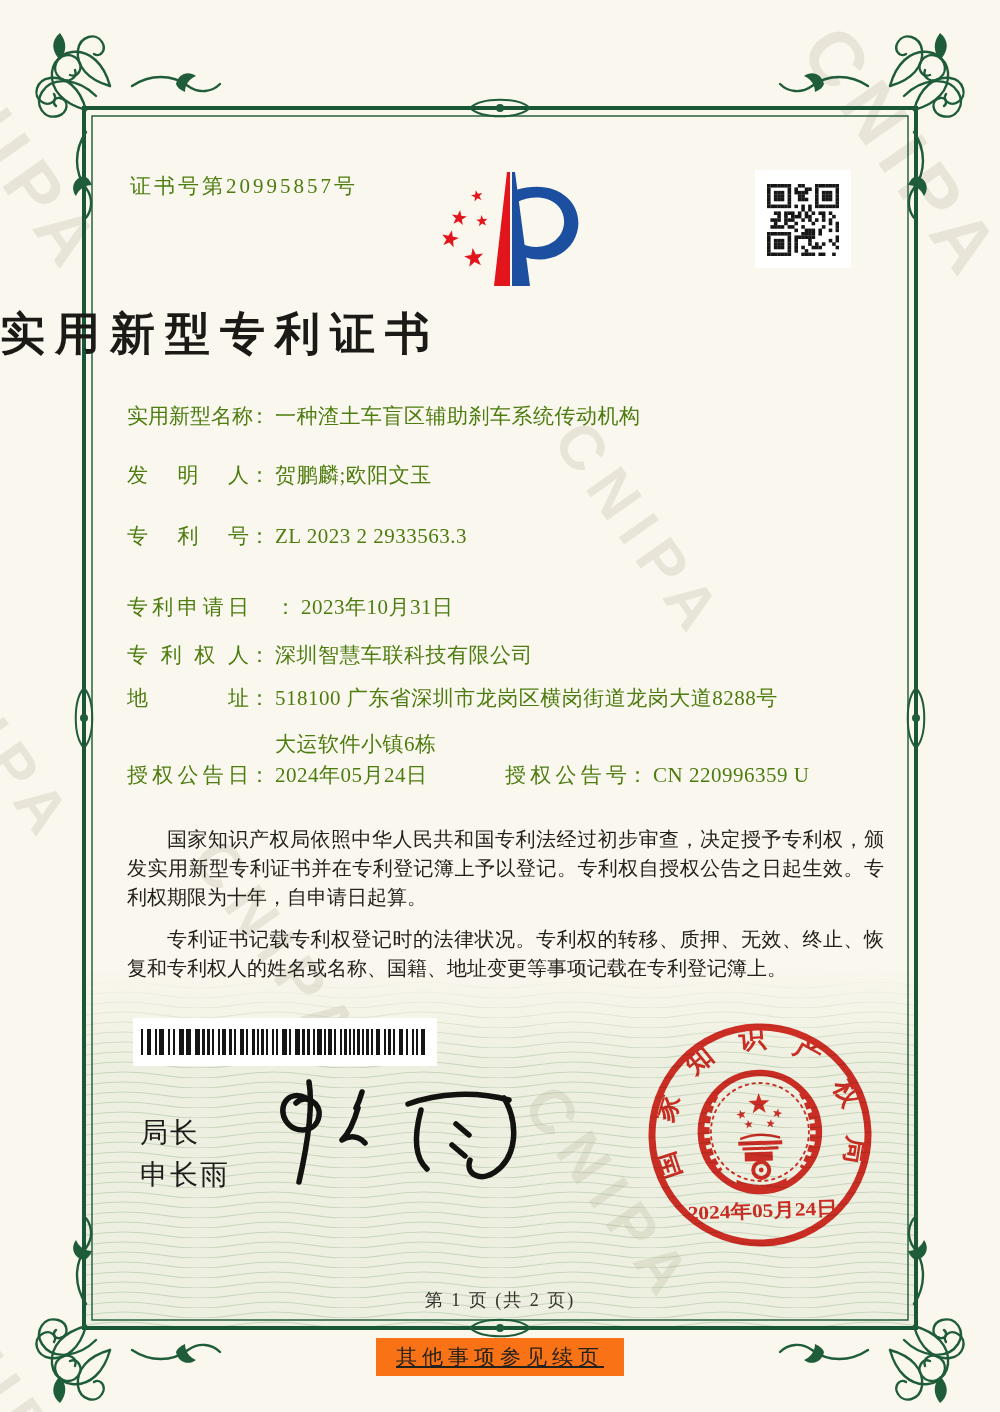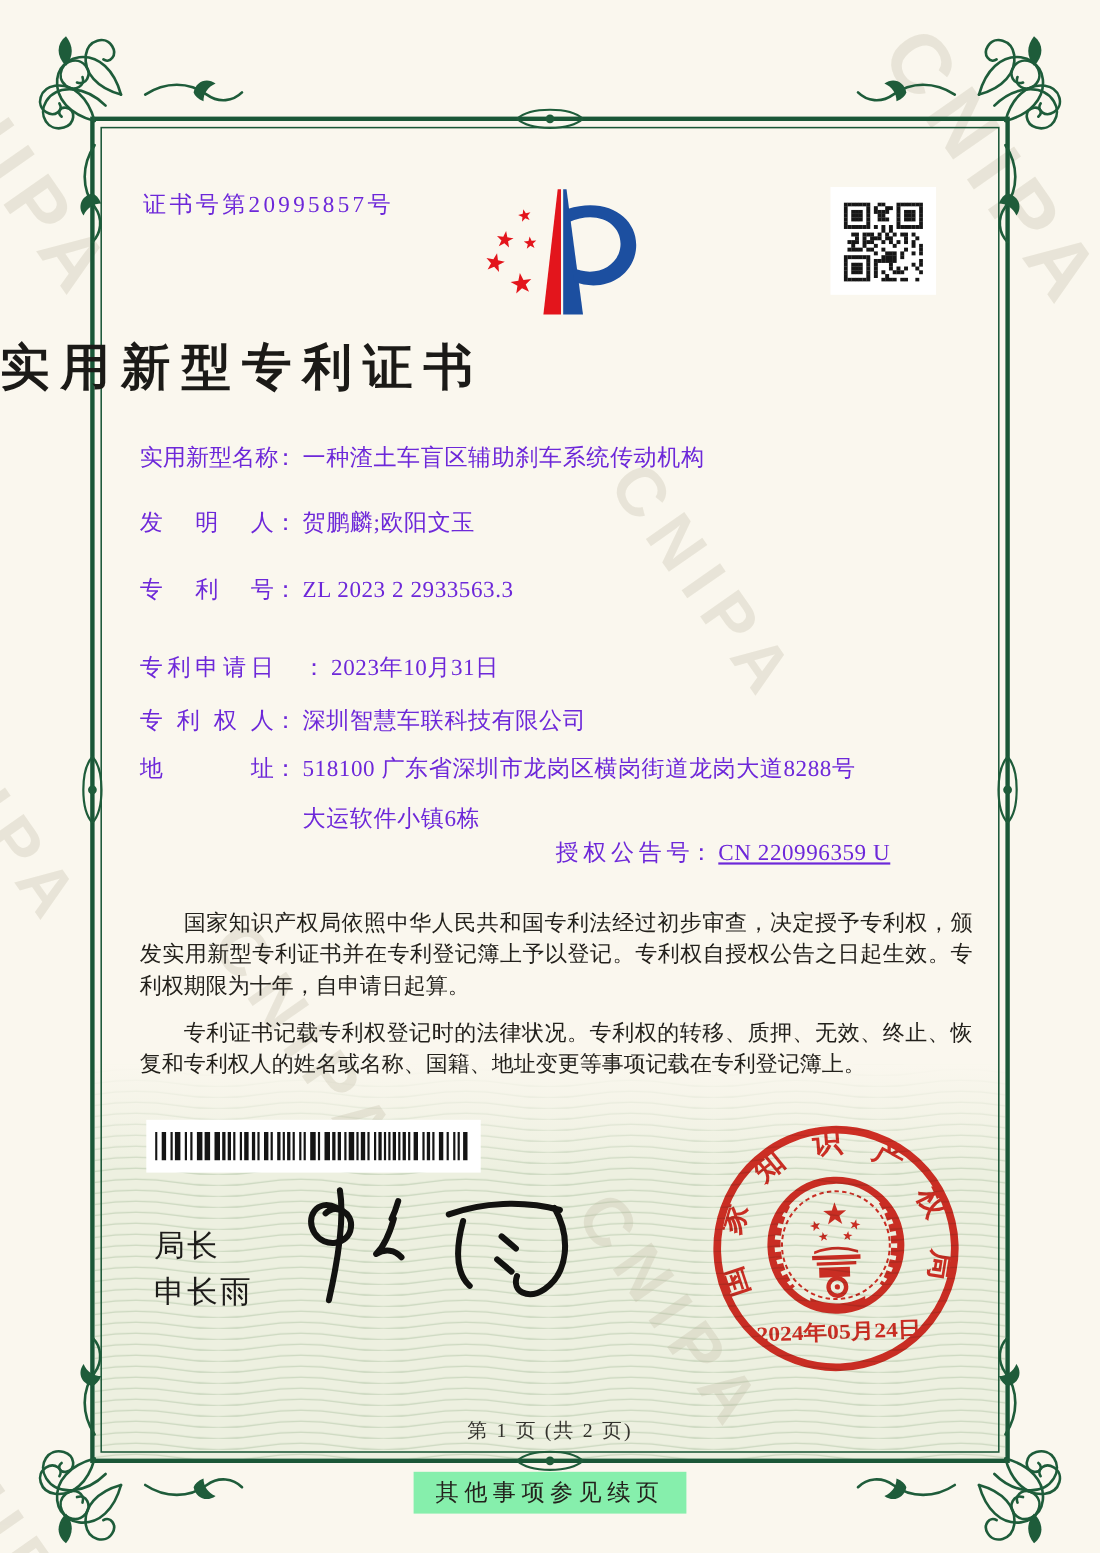--- a/index.html
+++ b/index.html
@@ -9,37 +9,37 @@
   
   .wm{position:absolute;z-index:2;color:#b9b29a;opacity:.26;font-weight:bold;letter-spacing:12px;
       transform:rotate(55deg);transform-origin:left top;font-family:"Liberation Sans",sans-serif;white-space:nowrap;}
   
   .waves{position:absolute;left:86px;top:968px;z-index:1;}
   .wavefade{position:absolute;left:86px;top:968px;width:828px;height:95px;z-index:1;
       background:linear-gradient(to bottom,#faf7ee 0%,rgba(250,247,238,0) 100%);}
   
   #frame{position:absolute;left:0;top:0;z-index:3;pointer-events:none;}
   
-  .content{z-index:4;color:#6d28d9;}
+  .content{z-index:4;color:#4d7c0f;}
   .certno{left:130px;top:172px;font-size:21px;letter-spacing:3px;}
   .title{left:0;top:304px;width:1000px;font-size:45px;font-weight:bold;
          letter-spacing:10px;color:#1b1a17;}
   .frow{left:127px;font-size:21px;white-space:nowrap;}
   .flabel{display:inline-block;width:122px;text-align:justify;text-align-last:justify;vertical-align:top;}
   .fsep{display:inline-block;width:26px;}
   .fval{letter-spacing:.5px;}
   .para{left:127px;width:757px;font-size:20px;line-height:29px;color:#23211c;text-align:justify;}
   .para p{margin:13px 0 11px 0;text-indent:2em;}
   .bcbox{left:133px;top:1018px;width:304px;height:48px;background:#ffffff;z-index:4;}
   .sig-block{left:140px;top:1112px;font-family:"Liberation Sans","DejaVu Sans",sans-serif;
              font-size:28px;color:#1d1c1a;line-height:42px;letter-spacing:2px;}
   .footer{left:0;top:1288px;width:1000px;text-align:center;font-size:18px;color:#33322d;letter-spacing:2px;}
   .contnote{left:0;top:1338px;width:1000px;text-align:center;z-index:4;}
-  .contnote span{display:inline-block;background:#86efac;padding:5px 20px;font-size:21px;
-                 letter-spacing:5px;color:#23211c;}
+  .contnote span{display:inline-block;background:#f97316;padding:5px 20px;font-size:21px;
+                 letter-spacing:5px;color:#23211c;text-decoration:underline;}
   .seal{left:645px;top:1020px;z-index:5;mix-blend-mode:multiply;opacity:.95;}
   .qrbox{left:755px;top:170px;width:96px;height:98px;background:#ffffff;z-index:4;}
   .logo{left:430px;top:166px;z-index:4;}
 </style>
 </head>
 <body>
 
 <div id="page">
 
   <svg class="waves" width="828" height="359" viewBox="0 0 828 359" preserveAspectRatio="none">
@@ -335,21 +335,24 @@
   </div>
   <div class="abs content frow" style="top:641px;">
     <span class="flabel">专利权人</span><span class="fsep">：</span><span class="fval">深圳智慧车联科技有限公司</span>
   </div>
   <div class="abs content frow" style="top:684px;">
     <span class="flabel">地址</span><span class="fsep">：</span><span class="fval">518100 广东省深圳市龙岗区横岗街道龙岗大道8288号</span>
   </div>
   <div class="abs content frow" style="top:730px;left:275px;">
     <span class="fval">大运软件小镇6栋</span>
   </div>
-  <div class="abs content frow" style="top:761px;left:505px;text-decoration:underline;">
+  <div class="abs content frow" style="top:761px;">
+    <span class="flabel">授权公告日</span><span class="fsep">：</span><span class="fval">2024年05月24日</span>
+  </div>
+  <div class="abs content frow" style="top:761px;left:505px;">
     <span class="flabel">授权公告号</span><span class="fsep">：</span><span class="fval">CN 220996359 U</span>
   </div>
 
   <div class="abs content para" style="top:812px;">
     <p>国家知识产权局依照中华人民共和国专利法经过初步审查，决定授予专利权，颁发实用新型专利证书并在专利登记簿上予以登记。专利权自授权公告之日起生效。专利权期限为十年，自申请日起算。</p>
     <p>专利证书记载专利权登记时的法律状况。专利权的转移、质押、无效、终止、恢复和专利权人的姓名或名称、国籍、地址变更等事项记载在专利登记簿上。</p>
   </div>
 
   <div class="abs bcbox">
     <svg id="barcode-bars" width="288" height="26" style="position:absolute;left:8px;top:11px;">

